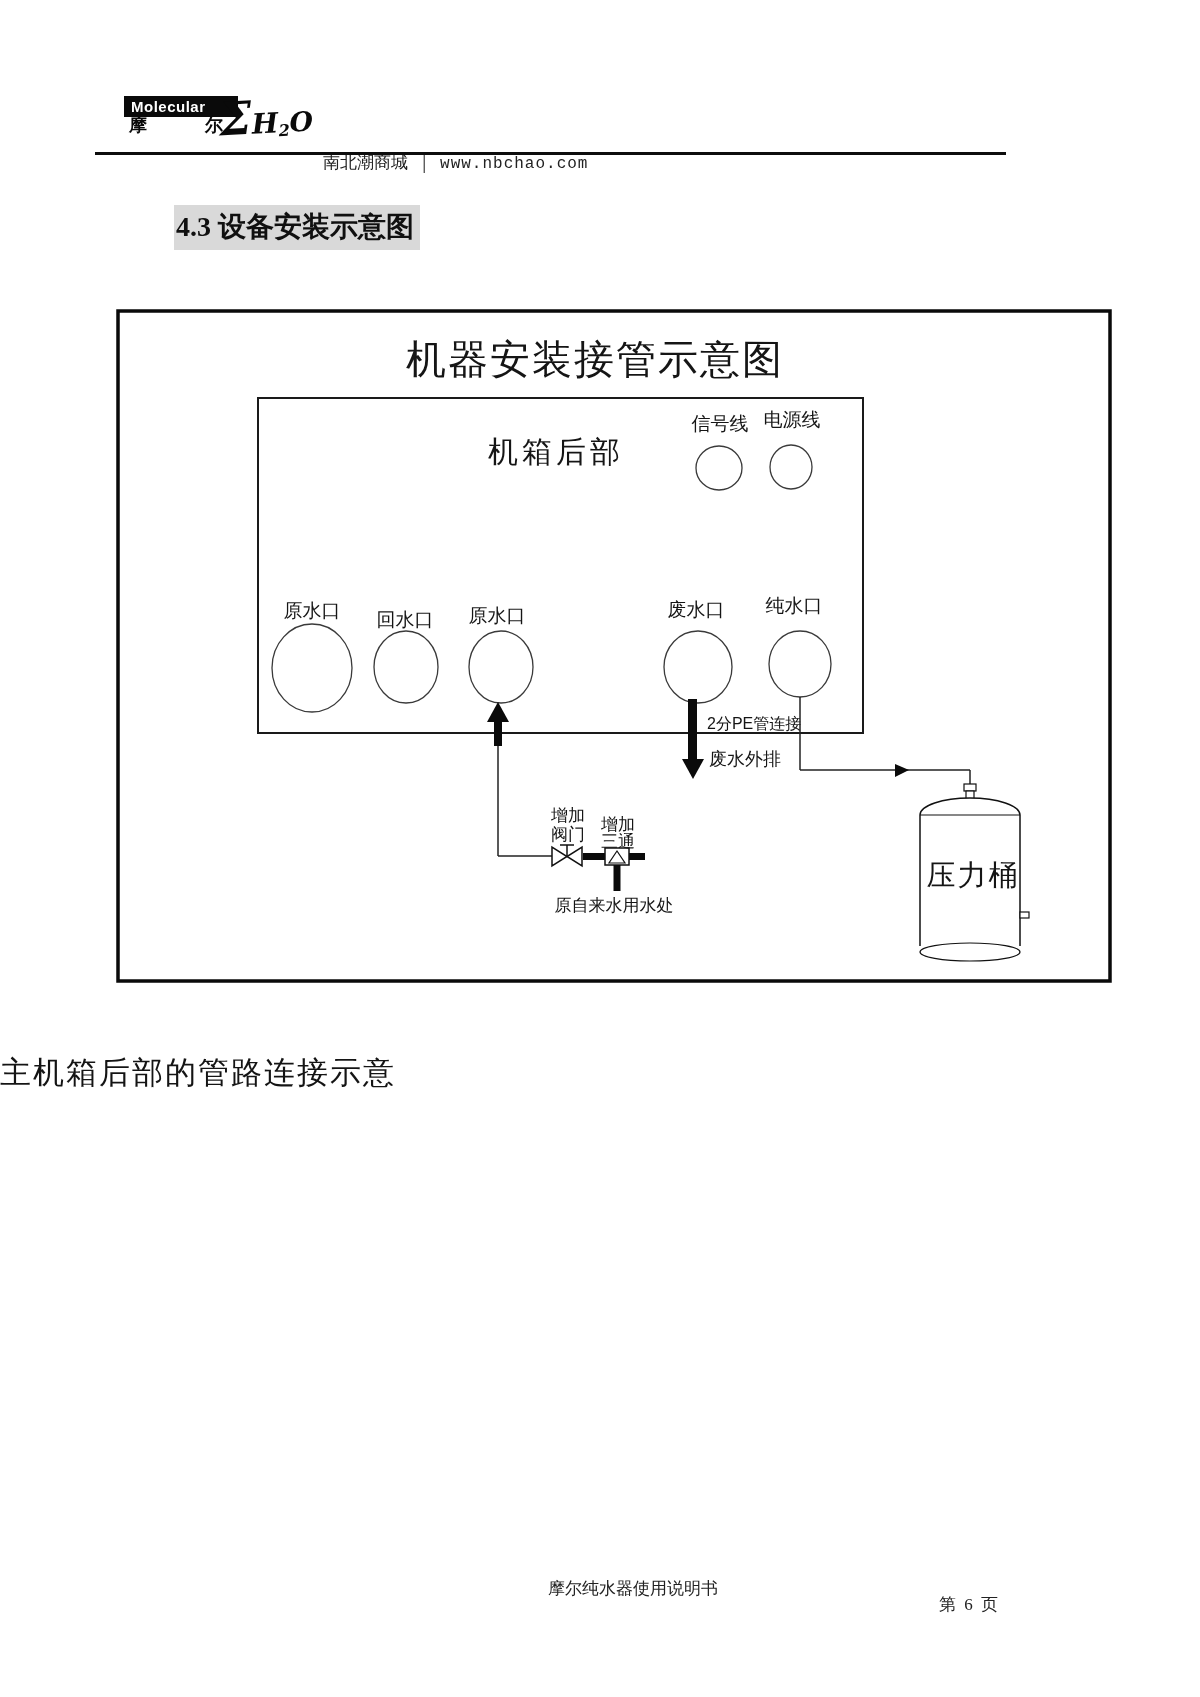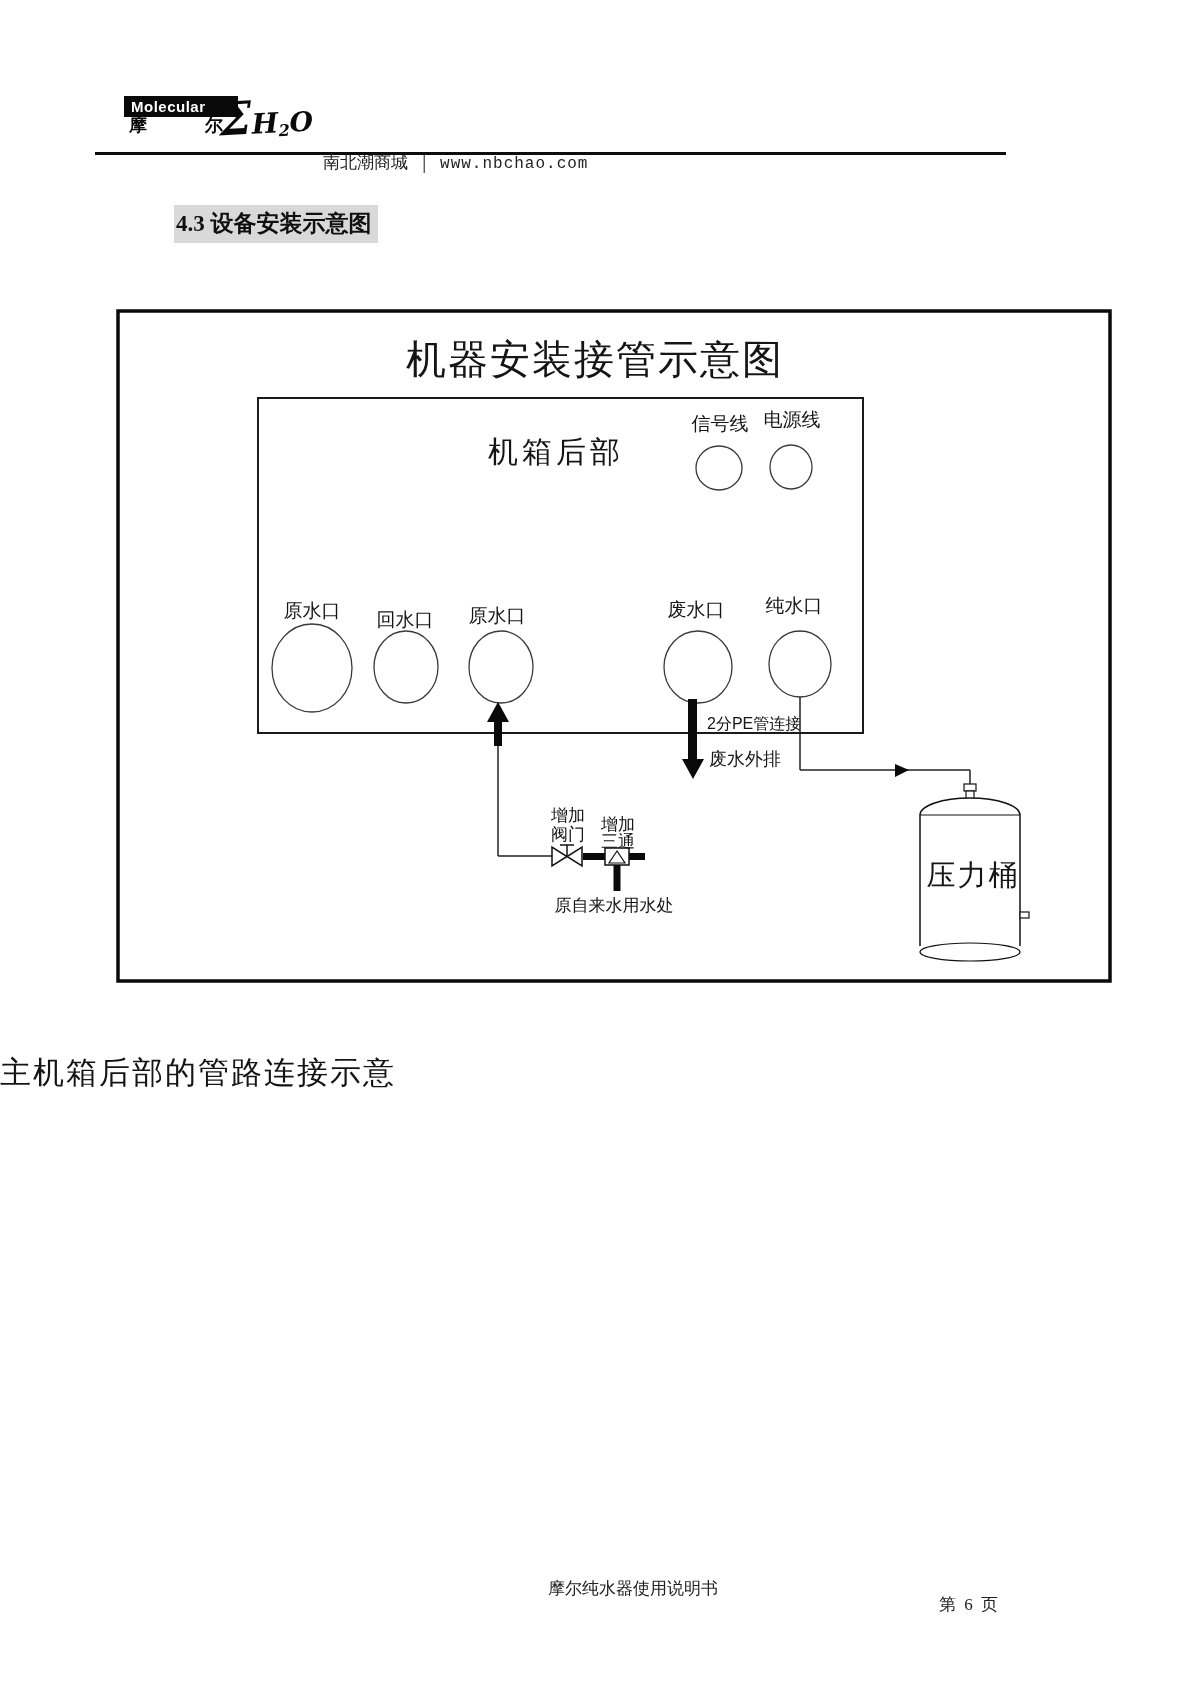--- a/index.html
+++ b/index.html
@@ -35,21 +35,21 @@
     position:absolute;left:323px;top:131px;font-size:17px;color:#222;white-space:nowrap;margin-top:20px;
   }
   .site-line .sep{margin:0 10px;color:#444;}
   .site-line .url{font-family:"Liberation Mono","DejaVu Sans Mono",monospace;font-size:16px;letter-spacing:1px;}
   .header-rule{position:absolute;left:95px;top:152px;width:911px;height:3px;background:#0d0d0d;}
   
   .step-text{
     position:absolute;left:176px;top:163px;font-size:24px;letter-spacing:.5px;white-space:nowrap;color:#141414;
   }
   .section-heading{
-    position:absolute;left:174px;top:205px;font-size:23px;font-weight:bold;color:#101010;
+    position:absolute;left:174px;top:205px;font-size:28px;font-weight:bold;color:#101010;
     background:#d9d9d9;padding:3px 6px 4px 2px;white-space:nowrap;
   }
   
   .diagram{position:absolute;left:116px;top:309px;width:996px;height:674px;}
   .diagram text{
     font-family:"Liberation Sans","DejaVu Sans",sans-serif;fill:#151515;
   }
   .caption{
     position:absolute;left:0;top:1052px;width:1200px;text-align:left;
     font-size:31px;letter-spacing:2px;color:#141414;

